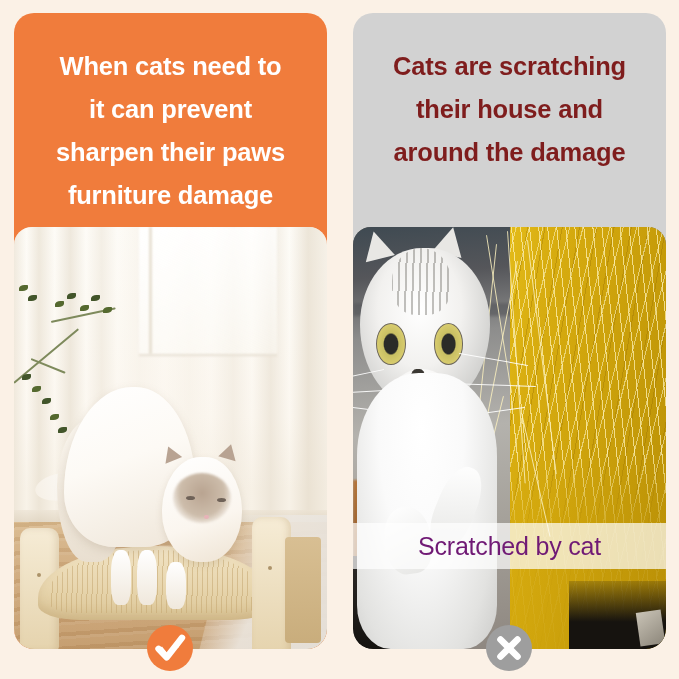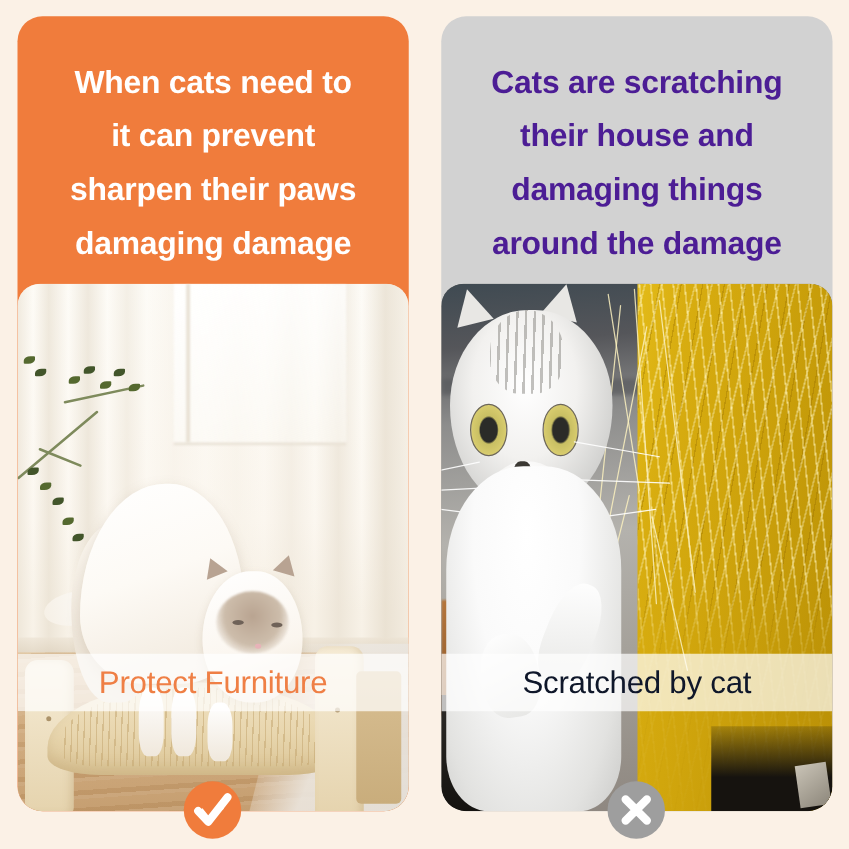--- a/index.html
+++ b/index.html
@@ -47,21 +47,21 @@
     top: 32px;
     padding: 0 14px;
     box-sizing: border-box;
     text-align: center;
     font-size: 25.5px;
     font-weight: bold;
     line-height: 43px;
     letter-spacing: -0.2px;
   }
   .headline-left  { color: #ffffff; }
-  .headline-right { color: #4c1d95; }
+  .headline-right { color: #7f1d1d; }
   .headline .ln { display: block; white-space: nowrap; }
 
   
   .photo {
     position: absolute;
     left: 0;
     right: 0;
     bottom: 0;
     top: 214px;
     border-radius: 18px 18px 20px 20px;
@@ -345,21 +345,21 @@
     display: flex; align-items: center; justify-content: center;
     background: rgba(255,255,255,.72);
   }
   .band-left  { top: 296px; }
   .band-right { top: 296px; background: rgba(255,255,255,.70); }
   .band-text {
     font-size: 25px; font-weight: normal; letter-spacing: -0.2px;
     white-space: nowrap;
   }
   .band-left  .band-text { color: #ef7f45; }
-  .band-right .band-text { color: #0f172a; }
+  .band-right .band-text { color: #701a75; }
 
   
   .badge {
     position: absolute; width: 46px; height: 46px; border-radius: 50%;
     top: 625px;
   }
   .badge-check { left: 147px; background: #f07c3c; }
   .badge-x     { left: 486px; background: #9e9e9e; }
   .badge svg { display: block; width: 46px; height: 46px; }
 </style>
@@ -367,21 +367,21 @@
 <body>
 
 <div class="stage">
 
   <div class="card card-left">
 
     <div class="headline headline-left">
       <span class="ln">When cats need to</span>
       <span class="ln">it can prevent</span>
       <span class="ln">sharpen their paws</span>
-      <span class="ln">damaging damage</span>
+      <span class="ln">furniture damage</span>
     </div>
 
     <div class="photo">
       <div class="scene-left">
         <div class="curtain"></div>
         <div class="window-pane"></div>
         <div class="window-mullion"></div>
         <div class="baseboard"></div>
         <div class="floor"></div>
 
@@ -424,32 +424,28 @@
           <div class="head"></div>
           <div class="ear le"></div>
           <div class="ear re"></div>
           <div class="mask"></div>
           <div class="eye a"></div>
           <div class="eye b"></div>
           <div class="nose"></div>
         </div>
       </div>
 
-      <div class="band band-left">
-        <span class="band-text">Protect Furniture</span>
-      </div>
     </div>
   </div>
 
   <div class="card card-right">
 
     <div class="headline headline-right">
       <span class="ln">Cats are scratching</span>
       <span class="ln">their house and</span>
-      <span class="ln">damaging things</span>
       <span class="ln">around the damage</span>
     </div>
 
     <div class="photo">
       <div class="scene-right">
         <div class="wall-r"></div>
         <div class="wood-r"></div>
         <div class="dark-r"></div>
 
         <div class="gold">

